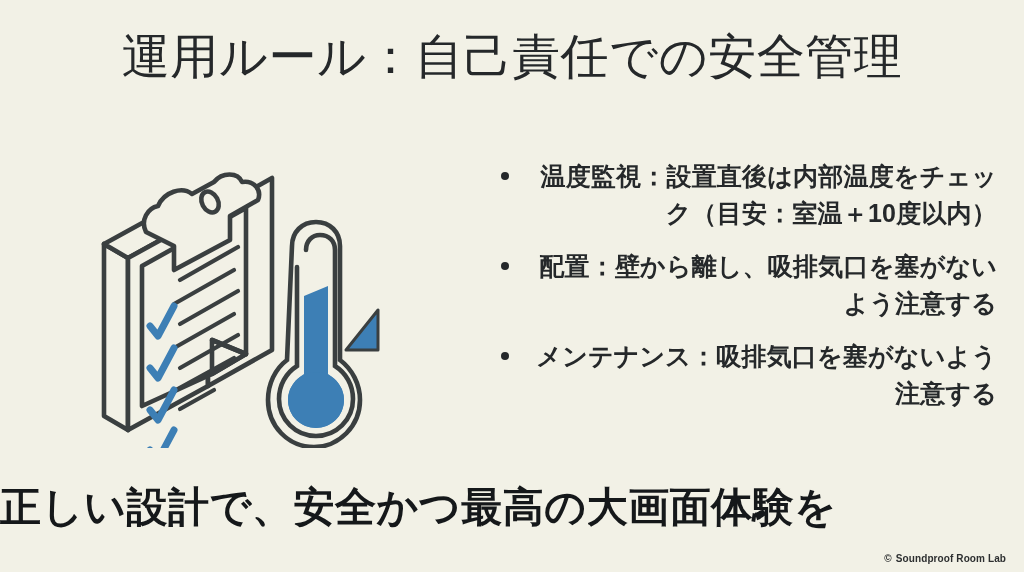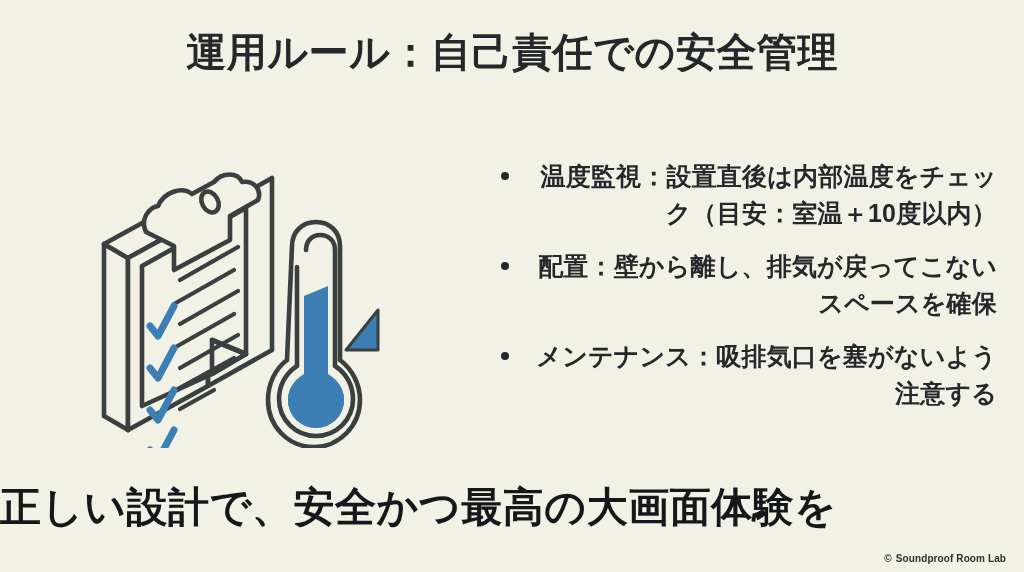--- a/index.html
+++ b/index.html
@@ -21,22 +21,22 @@
     background: #f2f1e6;
   }
 
   
   #slide-title {
     position: absolute;
     top: 28px;
     left: 0;
     width: 1024px;
     text-align: center;
-    font-size: 40px;
-    font-weight: 700;
+    font-size: 48px;
+    font-weight: 400;
     letter-spacing: 0.5px;
     color: #25282a;
     line-height: 1.2;
     white-space: nowrap;
   }
 
   
   #illustration {
     position: absolute;
     left: 88px;
@@ -184,21 +184,21 @@
     </svg>
   </div>
 
   <ul id="bullet-list">
     <li>
       <span class="bullet-dot"></span>
       <span>温度監視：設置直後は内部温度をチェック（目安：室温＋10度以内）</span>
     </li>
     <li>
       <span class="bullet-dot"></span>
-      <span>配置：壁から離し、排気が戻ってこないスペースを確保</span>
+      <span>配置：壁から離し、吸排気口を塞がないよう注意する</span>
     </li>
     <li>
       <span class="bullet-dot"></span>
       <span>メンテナンス：吸排気口を塞がないよう注意する</span>
     </li>
   </ul>
 
   <div id="bottom-heading">正しい設計で、安全かつ最高の大画面体験を</div>
 
   <div id="footer-credit">

